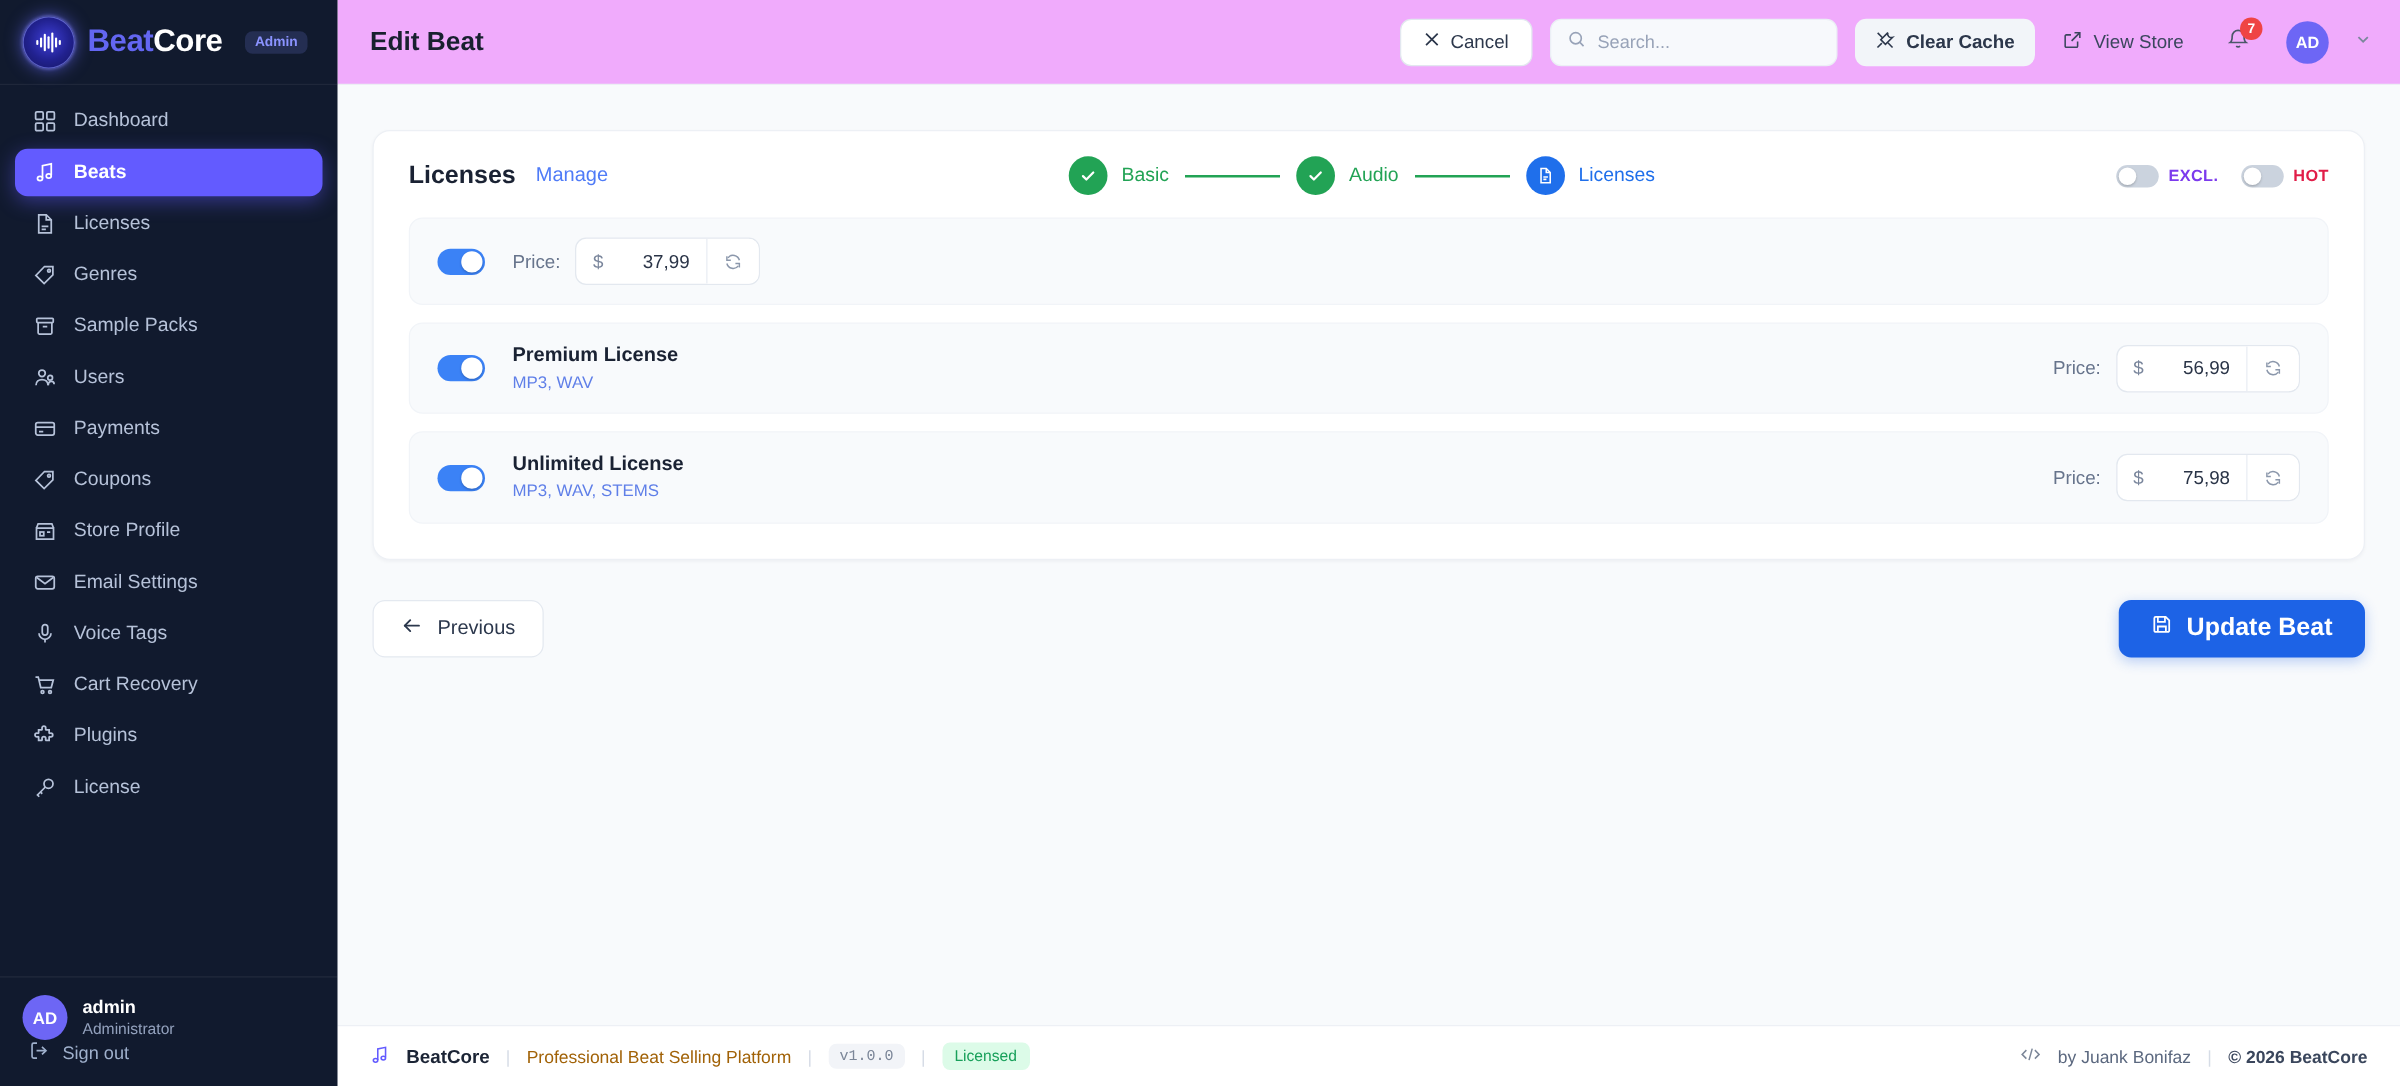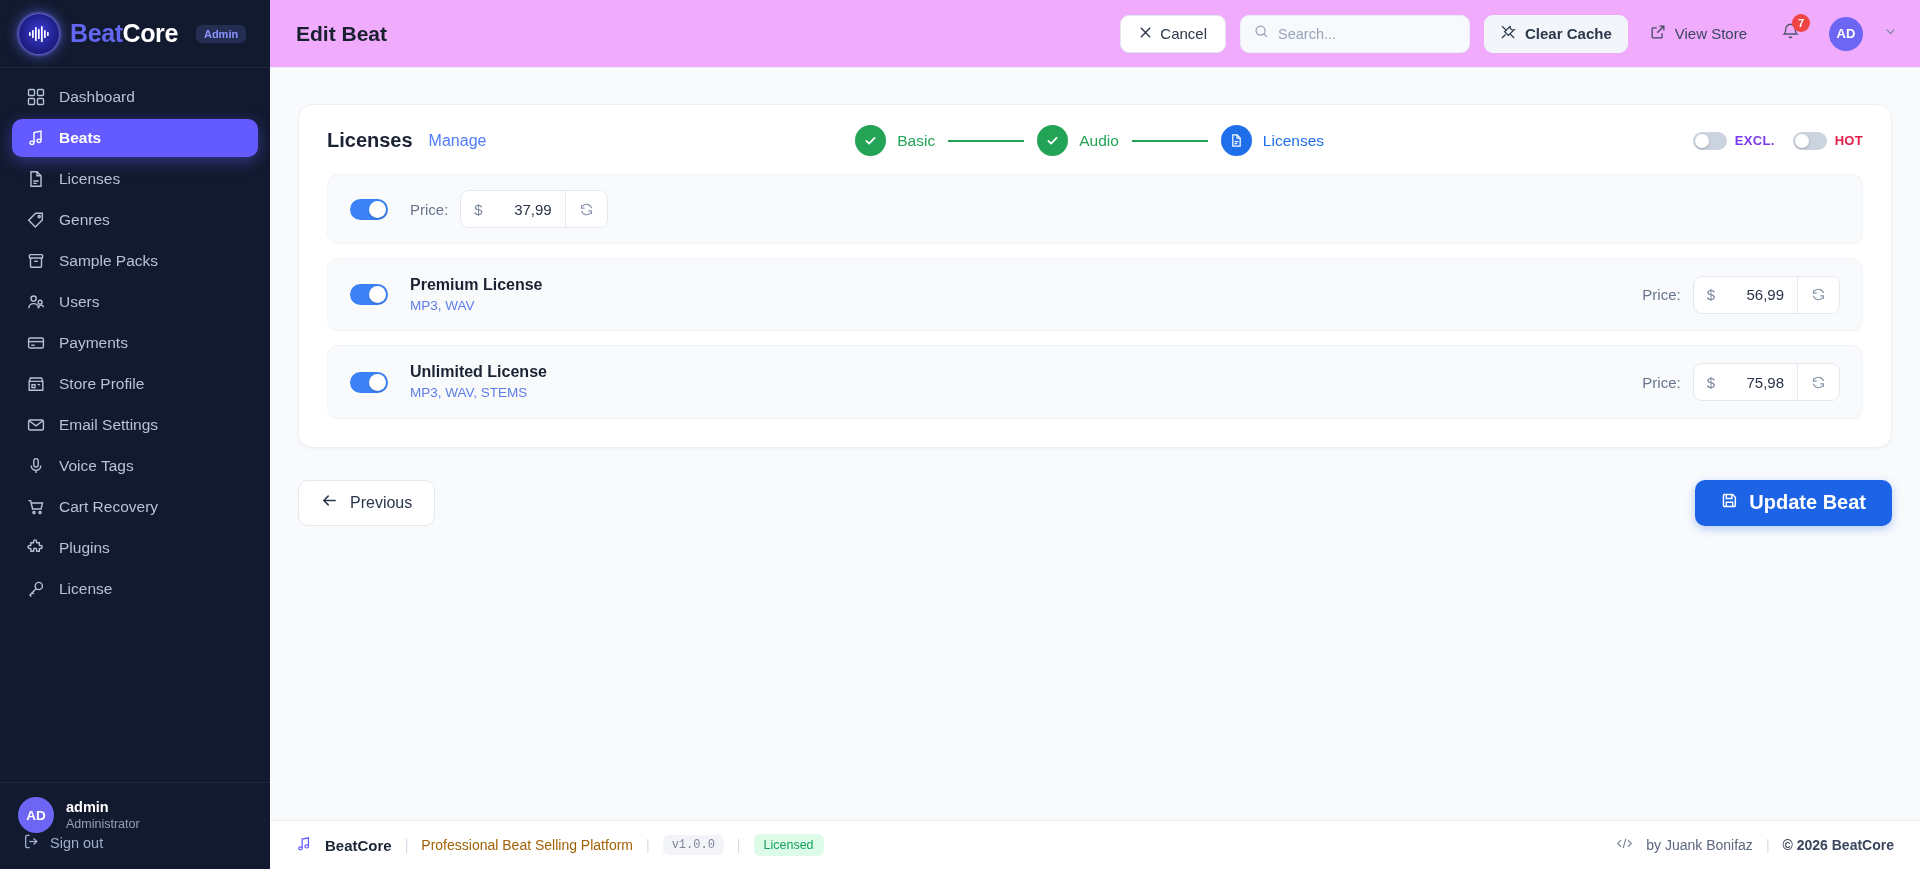--- a/index.html
+++ b/index.html
@@ -327,20 +327,29 @@
         <span class="ico">
           <svg width="18" height="18" viewBox="0 0 18 18" fill="none" stroke="currentColor" stroke-width="1.4">
             <rect x="1.6" y="4" width="14.8" height="10" rx="1.6"></rect>
               <path d="M1.6 7.6h14.8"></path>
               <path d="M4.2 11.2h3.4"></path>
           </svg>
         </span>
         <span>Payments</span>
       </div>
 
+      <div class="nav-item">
+        <span class="ico">
+          <svg width="18" height="18" viewBox="0 0 18 18" fill="none" stroke="currentColor" stroke-width="1.4">
+            <path d="M8.6 2.2H15.3V8.9l-7 7-6.6-6.6z"></path>
+              <circle cx="12.2" cy="5.6" r="1.1"></circle>
+          </svg>
+        </span>
+        <span>Coupons</span>
+      </div>
 
       <div class="nav-item">
         <span class="ico">
           <svg width="18" height="18" viewBox="0 0 18 18" fill="none" stroke="currentColor" stroke-width="1.4">
             <path d="M2.2 6.4h13.6v8.8H2.2z"></path>
               <path d="M2.2 6.4 3.5 3h11l1.3 3.4"></path>
               <rect x="5" y="9.6" width="3" height="3"></rect>
               <path d="M10.6 9.6h2.6"></path>
           </svg>
         </span>

